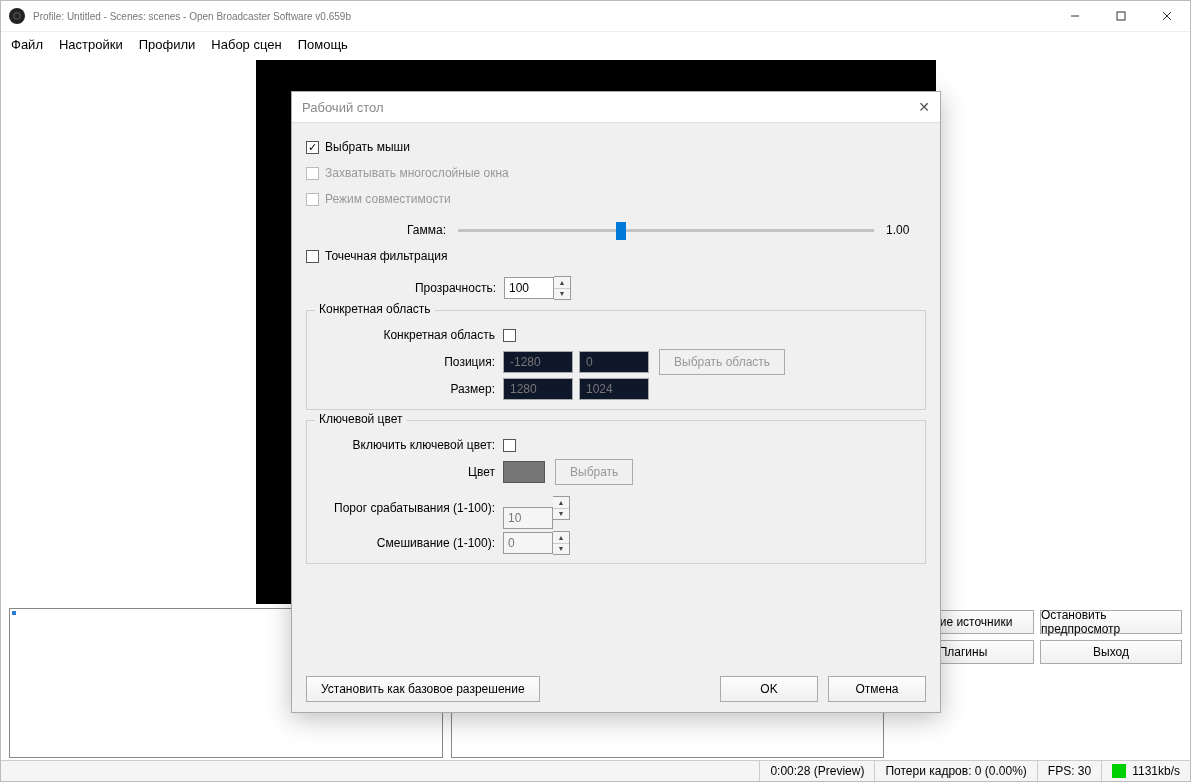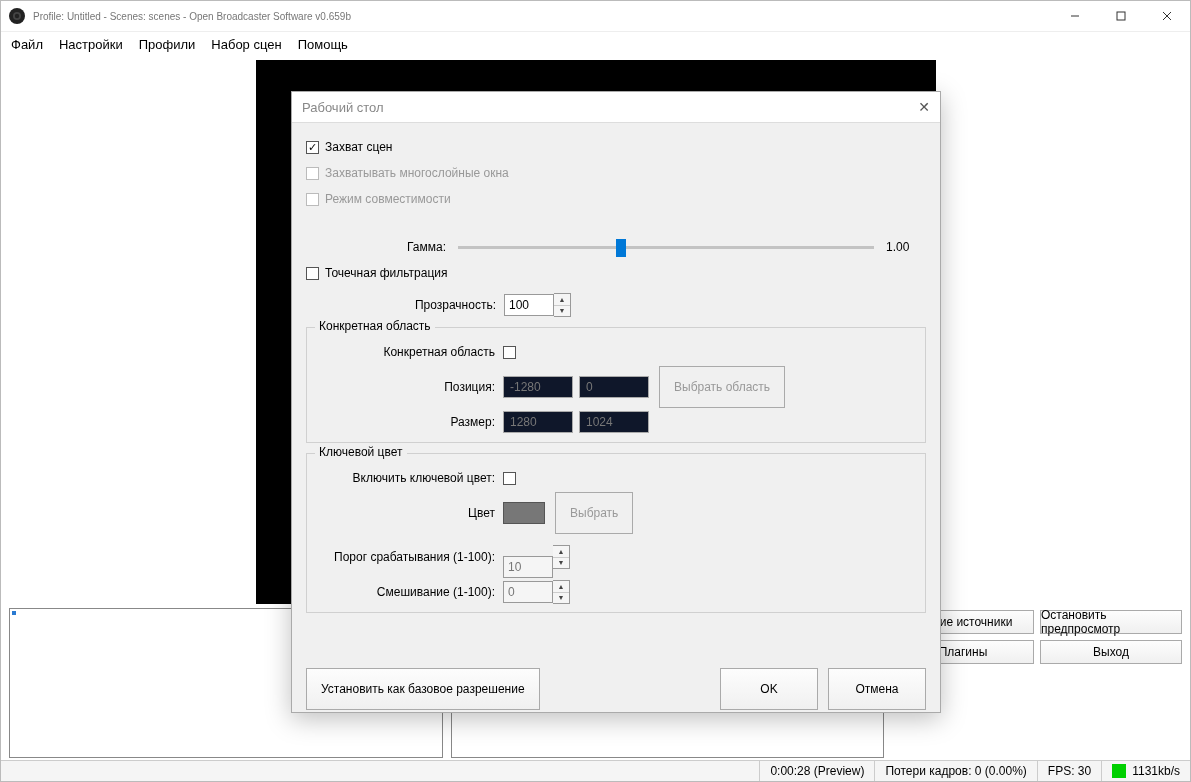--- a/index.html
+++ b/index.html
@@ -39,21 +39,21 @@
   .slider-track{ flex:1; height:3px; background:#c3c3c3; position:relative; margin:0 12px 0 4px;}
   .slider-thumb{ position:absolute; top:-7px; width:10px; height:18px; background:#0078d7;}
   .numbox{ width:40px; height:20px; border:1px solid #999; background:#fff; display:flex; align-items:center; padding:0 4px;}
   .spin{ width:16px; height:22px; display:flex; flex-direction:column; border:1px solid #999; border-left:none; background:#f5f5f5;}
   .spin div{flex:1; display:flex; align-items:center; justify-content:center; font-size:7px; color:#444; border-bottom:1px solid #ccc;}
   .spin div:last-child{border-bottom:none;}
   .group { border:1px solid #d0d0d0; padding:10px 10px 6px 10px; margin:10px 0; position:relative;}
   .group .legend{ position:absolute; top:-9px; left:8px; background:#f0f0f0; padding:0 4px; font-size:12px;}
   .txt{ width:56px; height:20px; border:1px solid #aaa; background:#fff; padding:0 6px; display:flex; align-items:center; color:#333;}
   .txt.dis{background:#0f172a; color:#777;}
-  .btn{ height:24px; padding:8px 14px; border:1px solid #aaa; background:linear-gradient(#fdfdfd,#f0f0f0); display:inline-flex; align-items:center; justify-content:center; font-size:12px;}
+  .btn{ height:24px; padding:0 14px; border:1px solid #aaa; background:linear-gradient(#fdfdfd,#f0f0f0); display:inline-flex; align-items:center; justify-content:center; font-size:12px;}
   .btn.dis{color:#999; background:#f0f0f0;}
   .swatch{width:40px;height:20px;border:1px solid #555;background:#777;}
   .dlg-footer{ position:absolute; bottom:0; left:0; right:0; height:46px; display:flex; align-items:center; padding:0 14px; gap:10px; background:#f0f0f0;}
   .dlg-footer .sp{flex:1;}
   .dlg-footer .btn{min-width:68px;}
 </style>
 </head>
 <body>
 
 <div class="window">
@@ -123,32 +123,32 @@
   </div>
 
   <div class="dialog">
     <div class="dlg-title">
       <span>Рабочий стол</span>
       <span class="close">✕</span>
     </div>
     <div class="dlg-body">
       <div class="row">
           <span class="chk on"></span>
-          <span class="chklabel">Захват сцен</span>
+          <span class="chklabel">Выбрать мыши</span>
         </div>
       <div class="row">
           <span class="chk disabled"></span>
           <span class="chklabel disabled">Захватывать многослойные окна</span>
         </div>
       <div class="row">
           <span class="chk disabled"></span>
           <span class="chklabel disabled">Режим совместимости</span>
         </div>
 
-      <div class="row" style="margin-top:24px;">
+      <div class="row" style="margin-top:7px;">
         <span class="lbl" style="width:140px;">Гамма:</span>
         <div class="slider-track">
             <div class="slider-thumb" style="left:38%;"></div>
           </div>
         <span style="width:40px;">1.00</span>
       </div>
       <div class="row">
           <span class="chk"></span>
           <span>Точечная фильтрация</span>
         </div>

